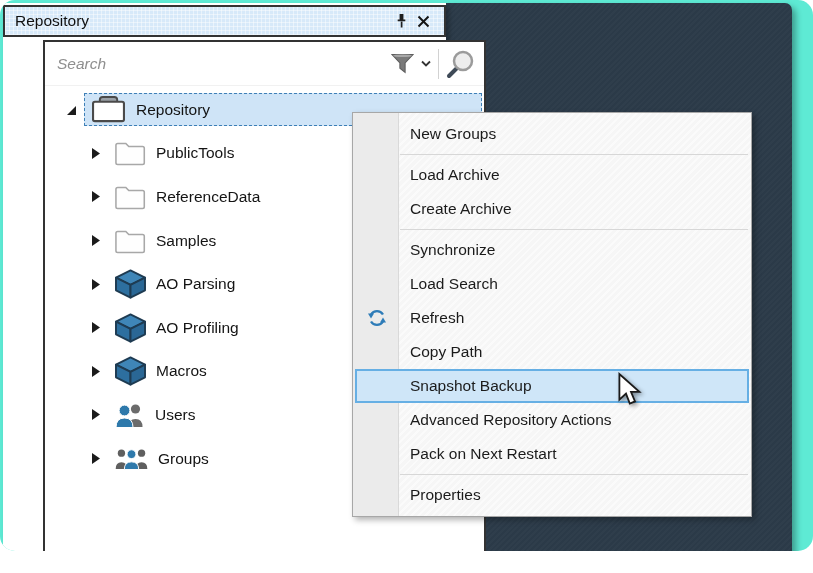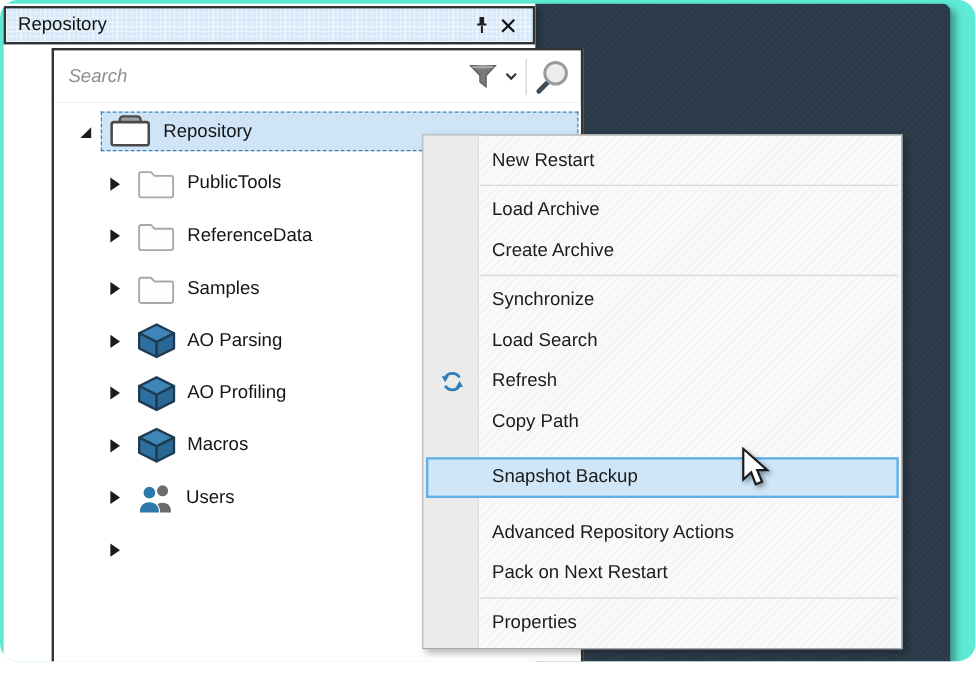--- a/index.html
+++ b/index.html
@@ -46,21 +46,21 @@
   
   .menu { position:absolute; left:352px; top:112px; width:400px;
           border:1px solid #a7a7a7; background-color:#f6f6f6;
           background-image:repeating-linear-gradient(135deg, rgba(255,255,255,.5) 0 2px, transparent 2px 5px);
           padding:4px 0; box-shadow:3px 3px 6px rgba(0,0,0,.3); z-index:5; }
   .gutter { position:absolute; left:0; top:0; bottom:0; width:46px; background:#ebebeb; border-right:1px solid #d9d9d9; }
   .menu-item { position:relative; height:34px; display:flex; align-items:center;
                font-size:15.5px; color:#1b1b1b; cursor:default; }
   .mi-icon { width:47px; display:flex; align-items:center; justify-content:center; flex:none; }
   .mi-label { padding-left:10px; white-space:nowrap; }
-  .menu-item.highlight { background:#cfe6f8; border:2px solid #66afe4; margin:12px 2px; height:34px; }
+  .menu-item.highlight { background:#cfe6f8; border:2px solid #66afe4; margin:0 2px; height:34px; }
   .menu-item.highlight .mi-icon { width:45px; }
   .menu-item.highlight .mi-label { padding-left:8px; }
   .menu-sep { position:relative; height:7px; }
   .menu-sep::after { content:""; position:absolute; left:47px; right:3px; top:3px; height:1px; background:#d7d7d7; }
 
   .cursor { position:absolute; left:617px; top:372px; z-index:9;
             filter:drop-shadow(2px 2.5px 2px rgba(0,0,0,.4)); }
 </style>
 </head>
 <body>
@@ -246,30 +246,43 @@
               </span>
               <span class="tree-label">Users</span>
             </span>
           </div>
           <div class="tree-row lvl1">
             <span class="expander">
               <svg width="13" height="15" viewBox="0 0 13 15">
                 <polygon points="3,2 11,7.5 3,13" fill="#1b1b1b"></polygon>
               </svg>
             </span>
+            <span class="row-body">
+              <span class="tree-icon">
+                <svg width="35" height="23" viewBox="0 0 36 24">
+                  <circle cx="7.5" cy="6.5" r="3.8" fill="#5f5f5f"></circle>
+                  <path d="M1.5 23 q0-7 6-7 q6 0 6 7 z" fill="#5f5f5f"></path>
+                  <circle cx="28.5" cy="6.5" r="3.8" fill="#5f5f5f"></circle>
+                  <path d="M22.5 23 q0-7 6-7 q6 0 6 7 z" fill="#5f5f5f"></path>
+                  <circle cx="18" cy="7.5" r="4.6" fill="#2e79ab" stroke="#fff" stroke-width="1"></circle>
+                  <path d="M10.5 23.5 q0-8 7.5-8 q7.5 0 7.5 8 z" fill="#2e79ab" stroke="#fff" stroke-width="1"></path>
+                </svg>
+              </span>
+              <span class="tree-label">Groups</span>
+            </span>
           </div>
         </div>
     </div>
   </section>
 
   <div class="menu" id="menu">
     <div class="gutter"></div>
   <div class="menu-item">
         <span class="mi-icon"></span>
-        <span class="mi-label">New Restart</span>
+        <span class="mi-label">New Groups</span>
       </div>
       <div class="menu-sep"></div>
       <div class="menu-item">
         <span class="mi-icon"></span>
         <span class="mi-label">Load Archive</span>
       </div>
       <div class="menu-item">
         <span class="mi-icon"></span>
         <span class="mi-label">Create Archive</span>
       </div>

